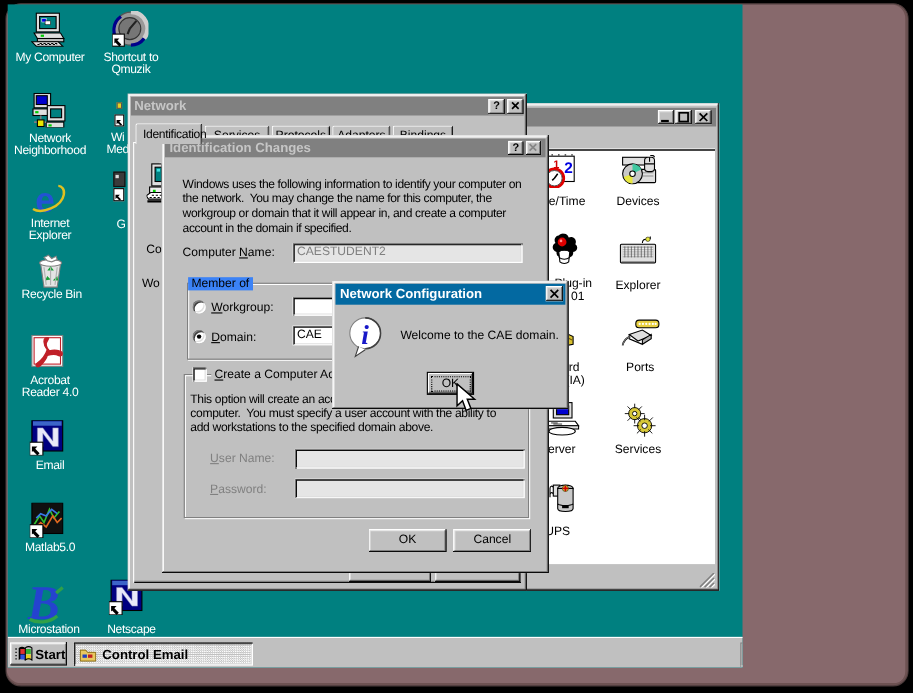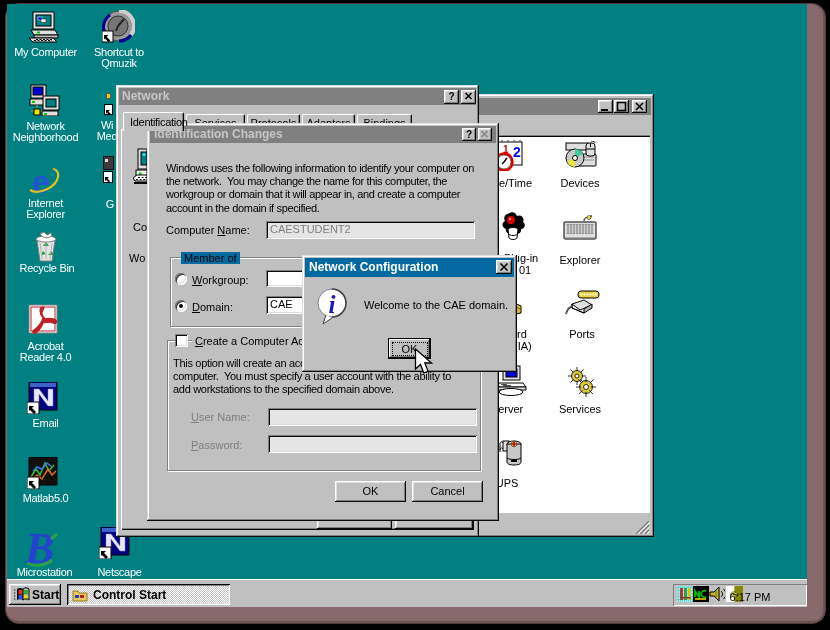--- a/index.html
+++ b/index.html
@@ -1,18 +1,18 @@
 <!DOCTYPE html>
 <html><head><meta charset="utf-8">
 <style>
 *{margin:0;padding:0;box-sizing:border-box;-webkit-font-smoothing:antialiased}
 html,body{width:830px;height:630px;background:#000;overflow:hidden}
 body{font-family:"Liberation Sans",sans-serif;font-size:11px;color:#000;position:relative}
 #frame{position:absolute;left:5px;top:3px;width:821px;height:621px;background:#87696c;border-radius:14px;border:1px solid #4e3c3c;box-shadow:inset 0 -2px #6d5252,inset -2px 0 #6d5252}
-#screen{position:absolute;left:7px;top:4px;width:800px;height:603px;background:#008080;overflow:hidden}
+#screen{position:absolute;left:7px;top:4px;width:668px;height:603px;background:#008080;overflow:hidden}
 .abs{position:absolute}
 .w{background:#c0c0c0;box-shadow:inset -1px -1px #0a0a0a,inset 1px 1px #dfdfdf,inset -2px -2px #808080,inset 2px 2px #fff}
 .btn{background:#c0c0c0;box-shadow:inset -1px -1px #0a0a0a,inset 1px 1px #fff,inset -2px -2px #808080,inset 2px 2px #dfdfdf}
 .sunk{background:#fff;box-shadow:inset 1px 1px #808080,inset -1px -1px #fff,inset 2px 2px #0a0a0a,inset -2px -2px #dfdfdf}
 .sunkd{background:#e5e5e5;box-shadow:inset 1px 1px #808080,inset -1px -1px #fff,inset 2px 2px #0a0a0a,inset -2px -2px #dfdfdf}
 .title{color:#fff;font-weight:bold;font-size:12px;line-height:17px;white-space:nowrap;overflow:hidden}
 .ti{background:#808080;color:#c6c6c6}
 .ta{background:#0369a1}
 .tbtn{background:#c0c0c0;box-shadow:inset -1px -1px #0a0a0a,inset 1px 1px #fff,inset -2px -2px #808080,inset 2px 2px #dfdfdf;text-align:center;font-weight:bold;font-size:10px;line-height:13px}
 .groove{border:1px solid #808080;box-shadow:inset 1px 1px 0 #fff,1px 1px 0 #fff}
@@ -316,21 +316,21 @@
 <div class="abs title ti" style="left:143px;top:122px;width:346px;height:17px;padding-left:4px">Identification Changes</div>
 <div class="abs tbtn" style="left:455px;top:124px;width:14px;height:13px">?</div>
 <div class="abs tbtn" style="left:471px;top:124px;width:14px;height:13px"><svg width="14" height="13">
         <path d="M3.5 3l6 6M9.5 3l-6 6" stroke="#868686" stroke-width="1.5"></path>
       </svg></div>
 <div class="abs nw" style="left:159px;top:158px;line-height:13.2px;letter-spacing:-0.35px">Windows uses the following information to identify your computer on<br>the network.&nbsp; You may change the name for this computer, the<br>workgroup or domain that it will appear in, and create a computer<br>account in the domain if specified.</div>
 <div class="abs nw" style="left:159px;top:220px">Computer <span class="u">N</span>ame:</div>
 <div class="abs sunkd" style="left:259px;top:217px;width:209px;height:18px;line-height:17px;padding-left:4px;color:#808080">CAESTUDENT2</div>
 
 <div class="abs groove" style="left:163px;top:253px;width:307px;height:70px"></div>
-<div class="abs nw" style="left:174px;top:248px;background:#0369a1;padding:0 3px">Member of</div>
+<div class="abs nw" style="left:164px;top:248px;background:#3b82f6;padding:0 3px">Member of</div>
 <div class="abs radio" style="left:168px;top:269px"></div>
 <div class="abs nw" style="left:185px;top:270px"><span class="u">W</span>orkgroup:</div>
 <div class="abs sunk" style="left:259px;top:266px;width:209px;height:17px"></div>
 <div class="abs radio" style="left:168px;top:296px"></div>
 <div class="abs" style="left:172px;top:300px;width:4px;height:4px;border-radius:50%;background:#000"></div>
 <div class="abs nw" style="left:185px;top:297px"><span class="u">D</span>omain:</div>
 <div class="abs sunk" style="left:259px;top:292px;width:209px;height:18px;line-height:17px;padding-left:4px">CAE</div>
 
 <div class="abs groove" style="left:160px;top:336px;width:314px;height:131px"></div>
 <div class="abs sunk" style="left:168px;top:330px;width:13px;height:13px"></div>
@@ -377,21 +377,21 @@
 <path d="M10 2c2-1.5 4-1.5 6 0v11c-2-1.5-4-1.5-6 0z" fill="none" stroke="#000"></path>
 </svg></div>
 <div class="abs nw" style="left:25px;top:584px;font-weight:bold;font-size:12px">Start</div>
 <div class="abs" style="left:60px;top:580px;width:163px;height:21px;background:repeating-conic-gradient(#fff 0 25%,#c0c0c0 0 50%) 0 0/2px 2px;box-shadow:inset 1px 1px #0a0a0a,inset -1px -1px #fff,inset 2px 2px #808080,inset -2px -2px #dfdfdf"></div>
 <div class="abs" style="left:65px;top:584px;width:16px;height:14px">
 <svg width="16" height="14" viewBox="0 0 16 14">
 <path d="M1 3h5l1.5 2H15v8H1z" fill="#e8c860" stroke="#806000" stroke-width=".8"></path>
 <rect x="3" y="7" width="4" height="3" fill="#2040c0"></rect>
 <rect x="8" y="7" width="4" height="3" fill="#c02020"></rect>
 </svg></div>
-<div class="abs nw" style="left:86px;top:584px;font-weight:bold;font-size:12px">Control Start</div>
+<div class="abs nw" style="left:86px;top:584px;font-weight:bold;font-size:12px">Control Email</div>
 <div class="abs" style="left:666px;top:580px;width:134px;height:22px;box-shadow:inset 1px 1px #808080,inset -1px -1px #fff"></div>
 <div class="abs" style="left:670px;top:582px;width:16px;height:16px">
 <svg width="16" height="16" viewBox="0 0 16 16">
 <rect width="16" height="16" fill="#60d8d8"></rect>
 <path d="M0 0h16M0 3h16M0 6h16M0 9h16M0 12h16M0 15h16" stroke="#fff" stroke-width="1" stroke-dasharray="1 1"></path>
 <rect x="3" y="2" width="3" height="12" fill="#c03030"></rect>
 <rect x="7" y="2" width="3" height="12" fill="#30a040"></rect>
 <rect x="11" y="2" width="3" height="12" fill="#d8c020"></rect>
 <rect x="3" y="11" width="11" height="1.5" fill="#804020"></rect>
 </svg></div>

